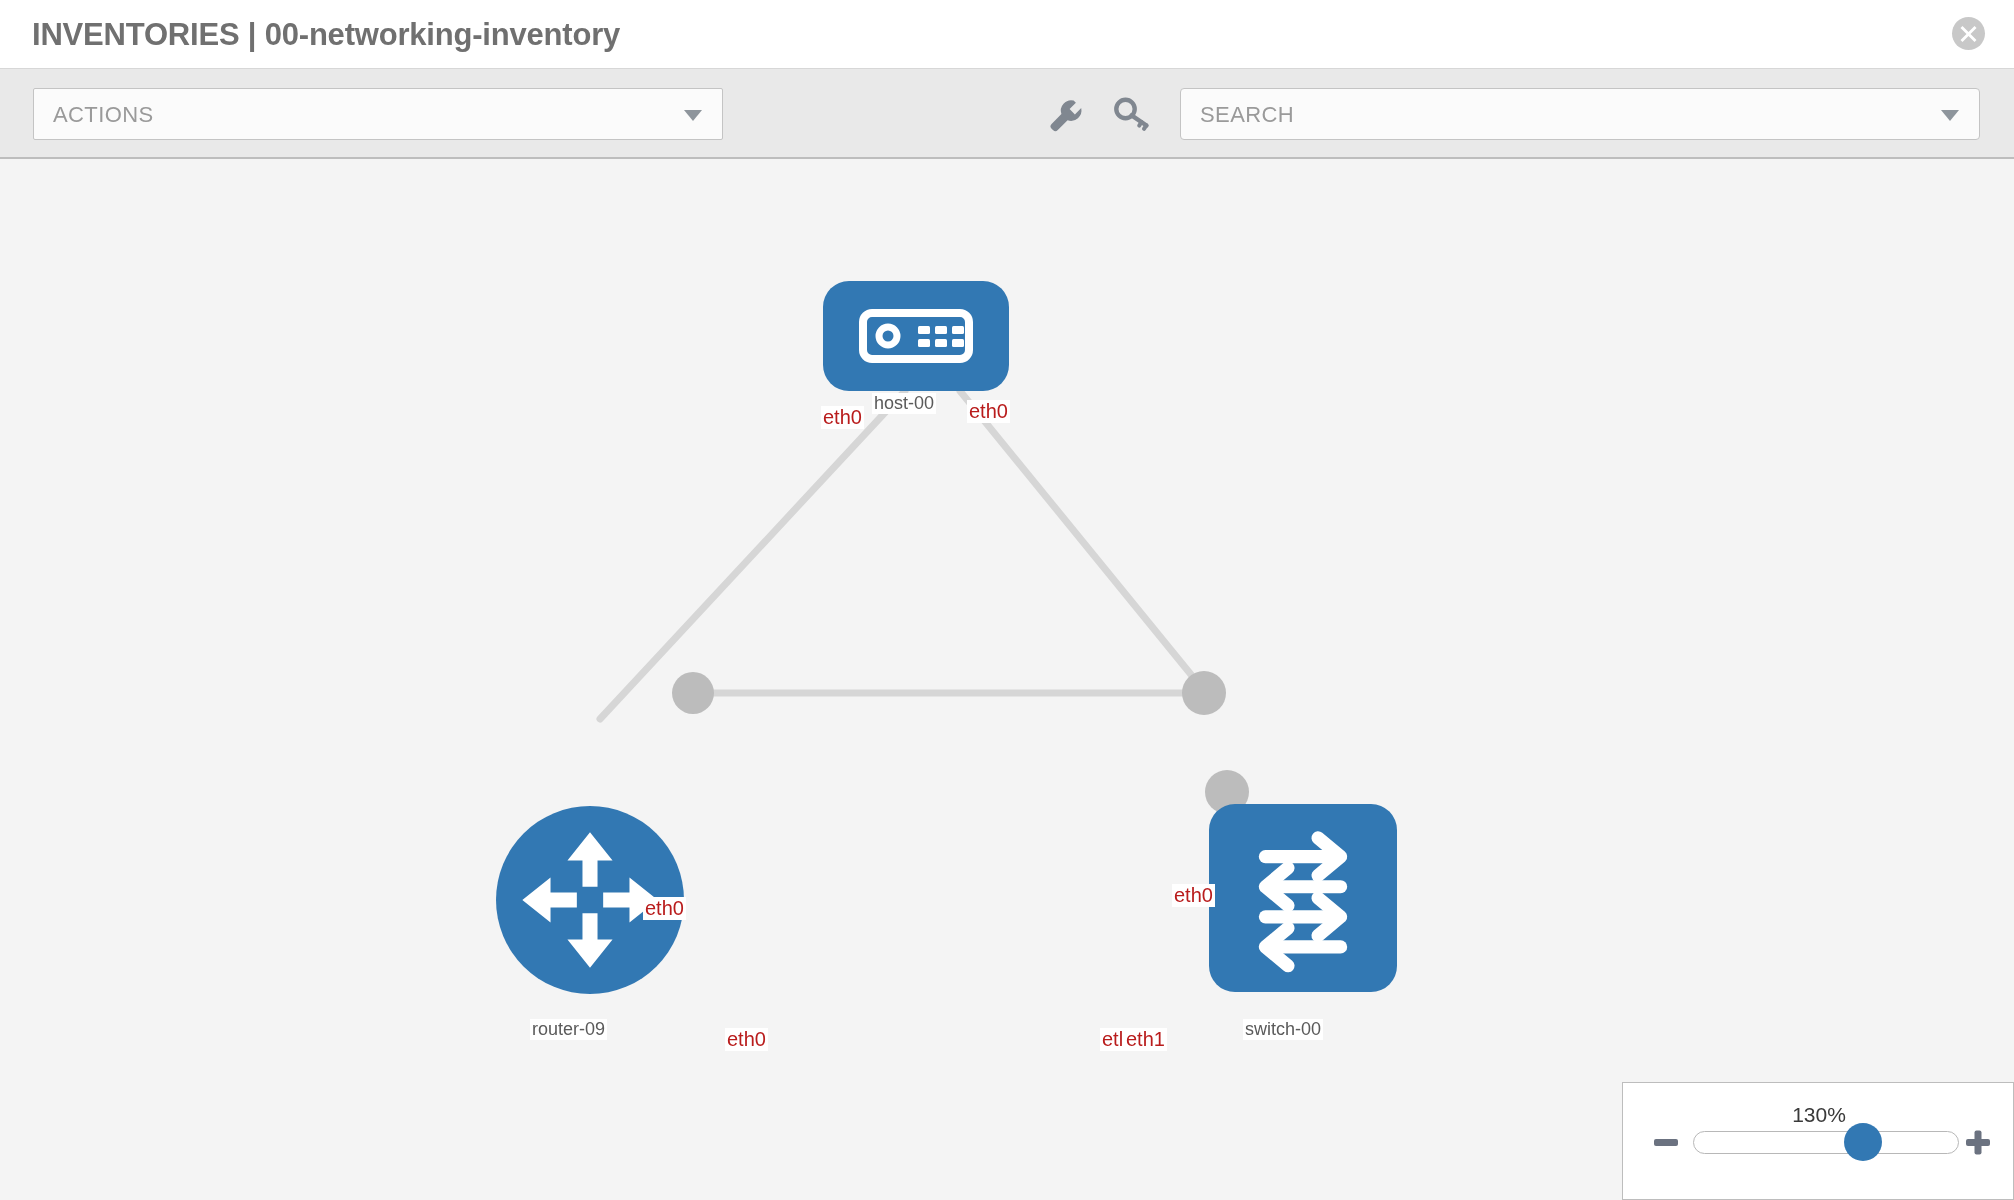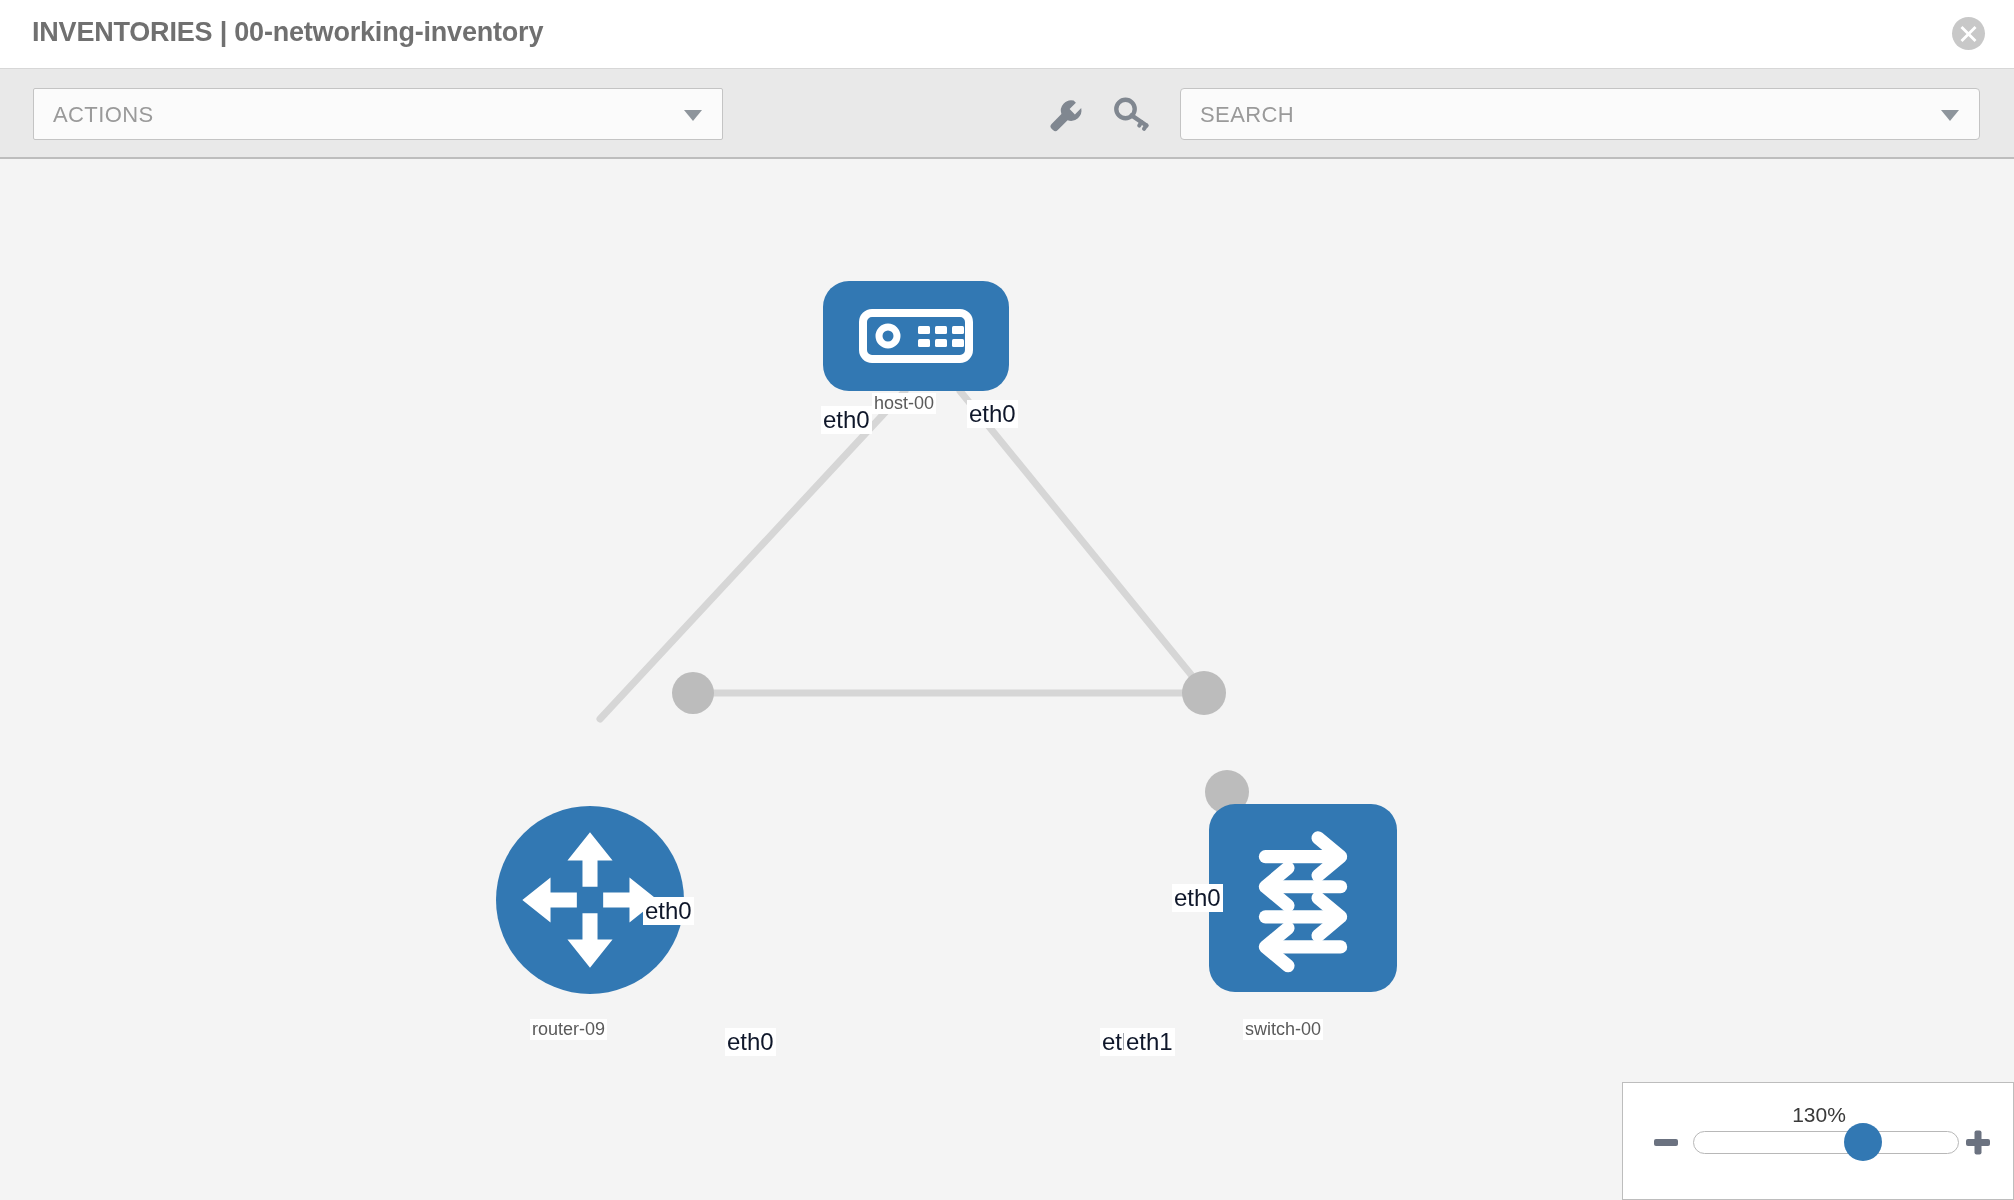--- a/index.html
+++ b/index.html
@@ -18,21 +18,21 @@
 
   
   .header {
     position: absolute; left: 0; top: 0;
     width: 2014px; height: 69px;
     background: #ffffff;
     border-bottom: 1px solid #d7d7d7;
   }
   .page-title {
     position: absolute; left: 32px; top: 17px;
-    font-size: 27px; font-weight: bold;
+    font-size: 31px; font-weight: bold;
     color: #707070;
     letter-spacing: -0.2px;
     white-space: nowrap;
   }
   .close-btn {
     position: absolute; right: 29px; top: 17px;
     width: 33px; height: 33px;
     border-radius: 50%;
     background: #c8c8c8;
     cursor: pointer;
@@ -104,22 +104,22 @@
     position: absolute;
     font-size: 18px;
     color: #5a5a5a;
     background: #ffffff;
     white-space: nowrap;
     padding: 0 2px;
     line-height: 1.15;
   }
   .iface-label {
     position: absolute;
-    font-size: 24px;
-    color: #0f172a;
+    font-size: 20px;
+    color: #b91c1c;
     background: #ffffff;
     white-space: nowrap;
     padding: 0 2px;
     line-height: 1.15;
   }
 
   .node {
     position: absolute;
     background: #3278b3;
     cursor: pointer;

